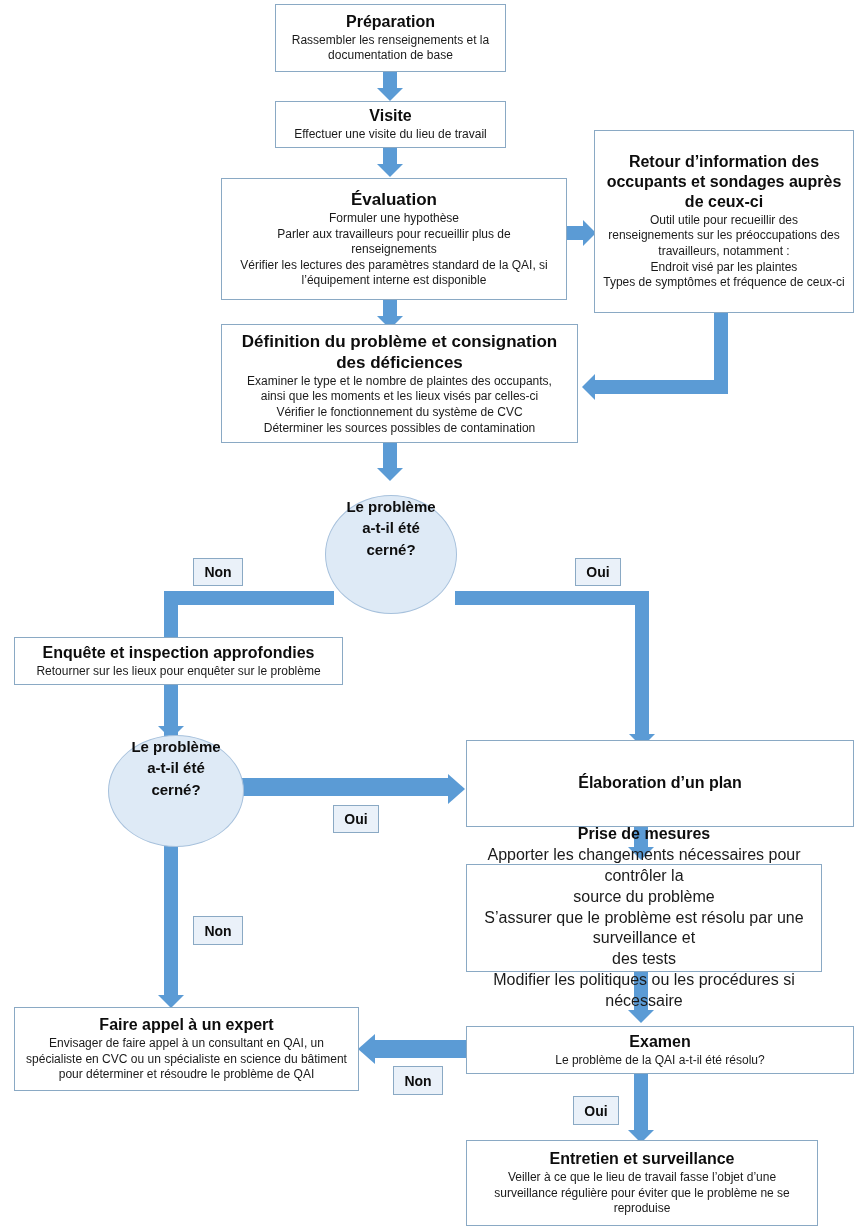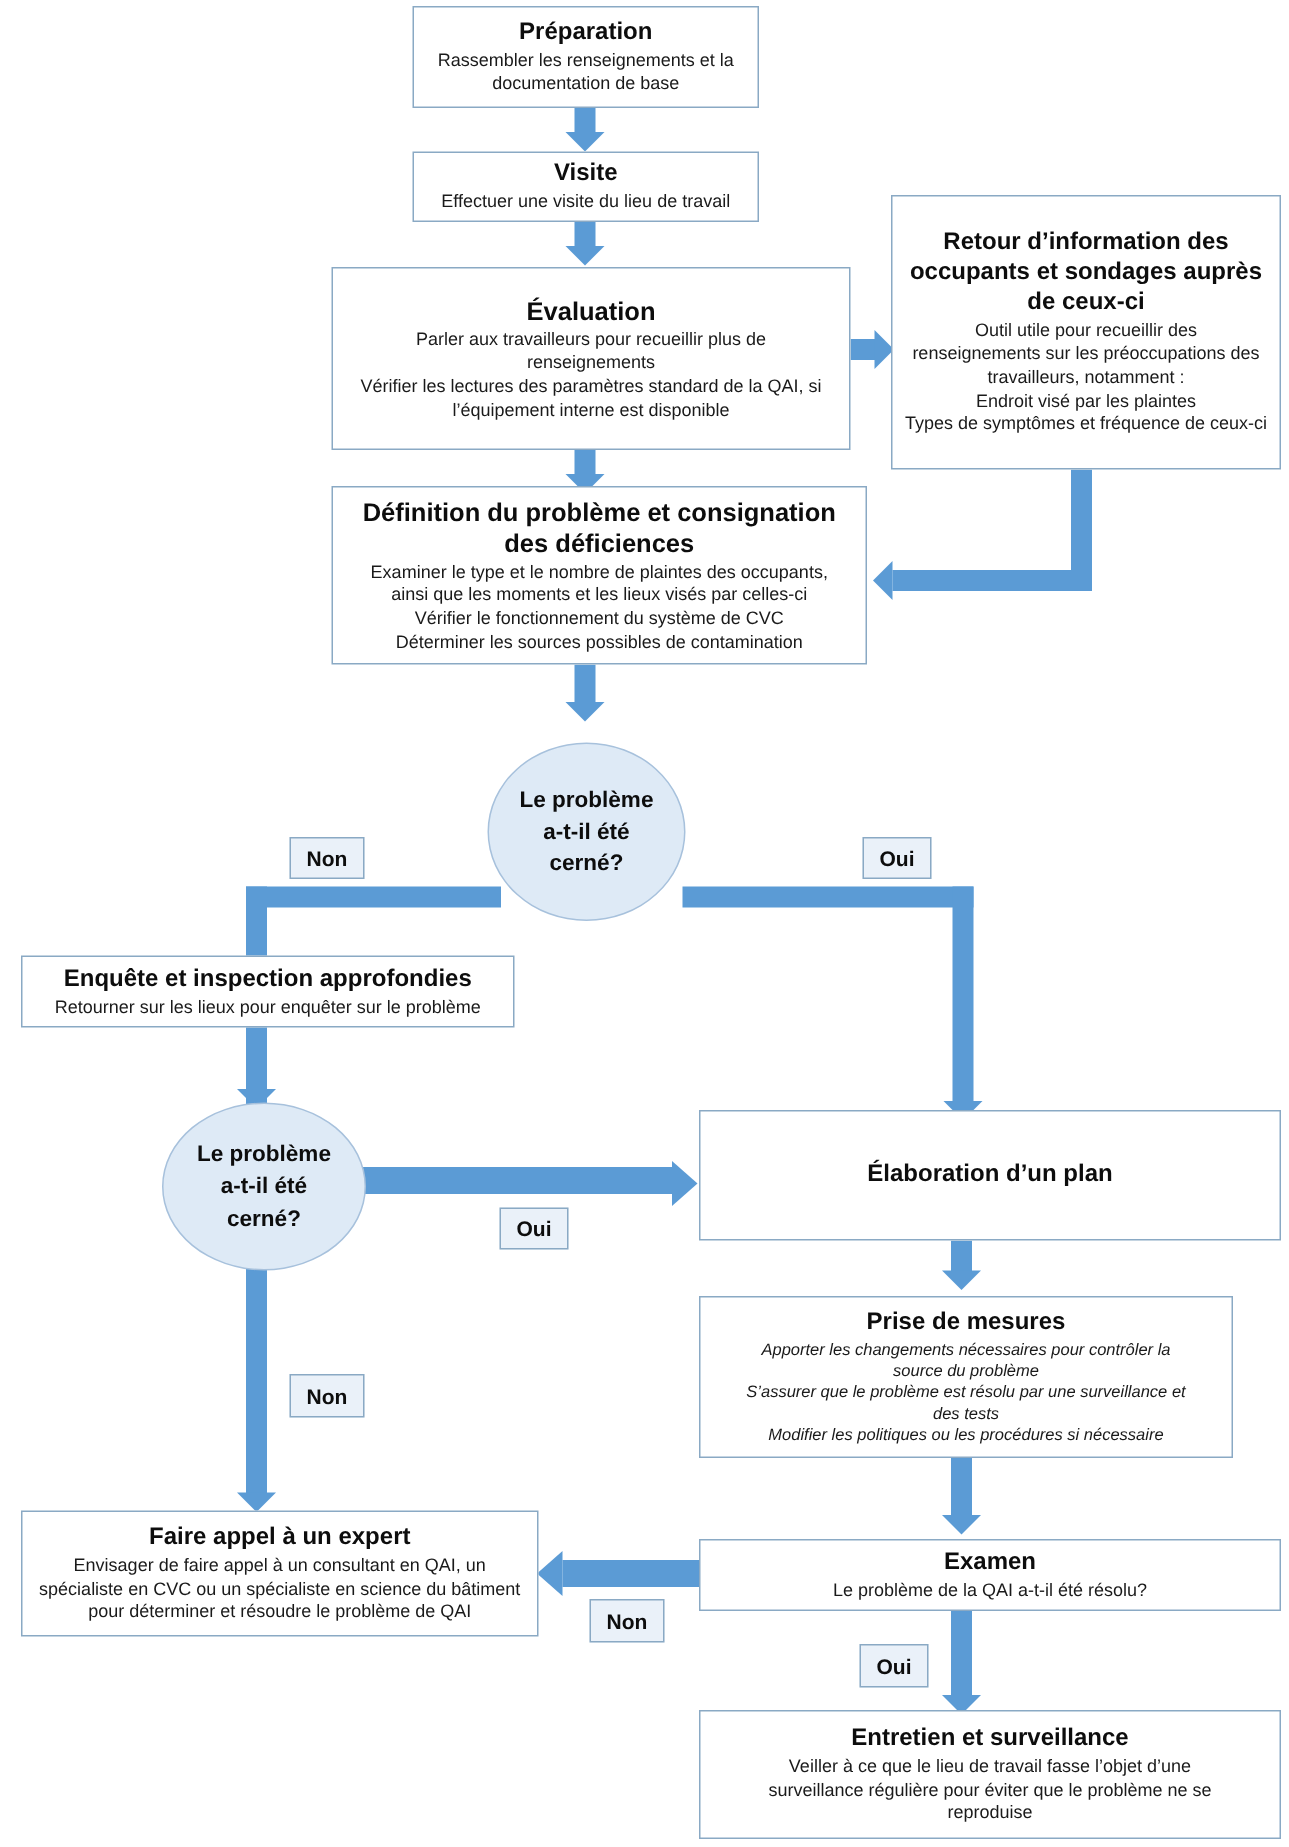--- a/index.html
+++ b/index.html
@@ -31,21 +31,21 @@
   }
 
   
   .decision{
     position:absolute;
     box-sizing:border-box;
     background:#DEEAF6;
     border:1px solid #A7C1DC;
     border-radius:50%;
     display:flex;
-    align-items:center;
+    align-items:flex-start;
     justify-content:center;
     text-align:center;
     z-index:6;
   }
   .decision .dtext{
     font-weight:bold;
     color:#0d0d0d;
     line-height:1.42;
     font-size:15px;
   }
@@ -134,20 +134,21 @@
   <div class="node" style="left:275px;top:101px;width:231px;height:47px;">
     <div class="title" style="font-size:16px;">Visite</div>
     <div class="body" style="font-size:12px;">
       <div>Effectuer une visite du lieu de travail</div>
     </div>
   </div>
 
   <div class="node" style="left:221px;top:178px;width:346px;height:122px;">
     <div class="title" style="font-size:17px;">Évaluation</div>
     <div class="body" style="font-size:12px;">
+      <div>Formuler une hypothèse</div>
       <div>Parler aux travailleurs pour recueillir plus de</div>
       <div>renseignements</div>
       <div>Vérifier les lectures des paramètres standard de la QAI, si</div>
       <div>l’équipement interne est disponible</div>
     </div>
   </div>
 
   <div class="node" style="left:594px;top:130px;width:260px;height:183px;padding:6px 8px;">
     <div class="title" style="font-size:16px;">Retour d’information des occupants et sondages auprès de ceux-ci</div>
     <div class="body" style="font-size:12px;">
@@ -197,21 +198,21 @@
 
   <div class="tag" style="left:333px;top:805px;width:46px;height:28px;">Oui</div>
   <div class="tag" style="left:193px;top:916px;width:50px;height:29px;">Non</div>
 
   <div class="node" style="left:466px;top:740px;width:388px;height:87px;">
     <div class="title" style="font-size:16px;">Élaboration d’un plan</div>
   </div>
 
   <div class="node" style="left:466px;top:864px;width:356px;height:108px;">
     <div class="title" style="font-size:16px;">Prise de mesures</div>
-    <div class="body" style="font-size:11px;font-style:italic;">
+    <div class="body" style="font-size:16px;">
       <div>Apporter les changements nécessaires pour contrôler la</div>
       <div>source du problème</div>
       <div>S’assurer que le problème est résolu par une surveillance et</div>
       <div>des tests</div>
       <div>Modifier les politiques ou les procédures si nécessaire</div>
     </div>
   </div>
 
   <div class="node" style="left:14px;top:1007px;width:345px;height:84px;">
     <div class="title" style="font-size:16px;">Faire appel à un expert</div>
@@ -225,21 +226,21 @@
   <div class="node" style="left:466px;top:1026px;width:388px;height:48px;">
     <div class="title" style="font-size:16px;">Examen</div>
     <div class="body" style="font-size:12px;">
       <div>Le problème de la QAI a-t-il été résolu?</div>
     </div>
   </div>
 
   <div class="tag" style="left:393px;top:1066px;width:50px;height:29px;">Non</div>
   <div class="tag" style="left:573px;top:1096px;width:46px;height:29px;">Oui</div>
 
-  <div class="node" style="left:466px;top:1140px;width:388px;height:86px;justify-content:center;">
+  <div class="node" style="left:466px;top:1140px;width:352px;height:86px;justify-content:center;">
     <div class="title" style="font-size:16px;">Entretien et surveillance</div>
     <div class="body" style="font-size:12px;">
       <div>Veiller à ce que le lieu de travail fasse l’objet d’une</div>
       <div>surveillance régulière pour éviter que le problème ne se</div>
       <div>reproduise</div>
     </div>
   </div>
 
 </div>
 

